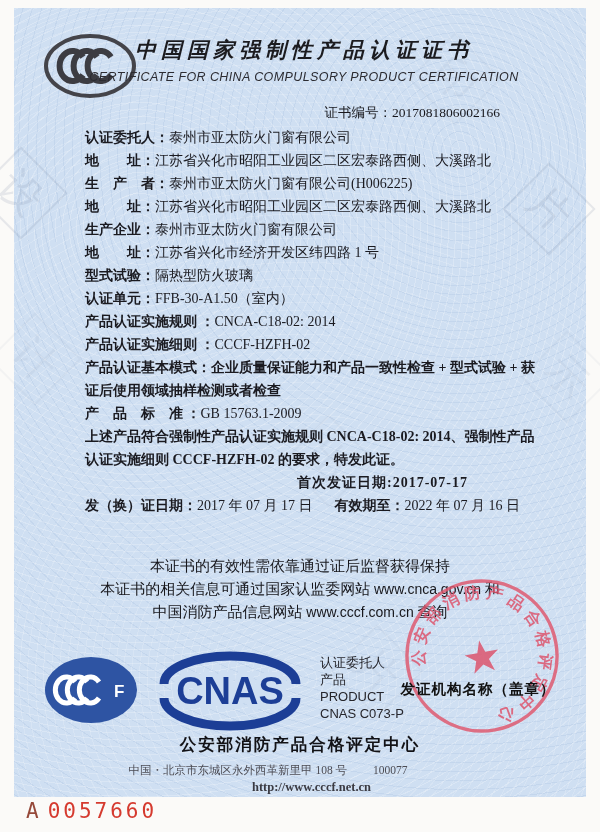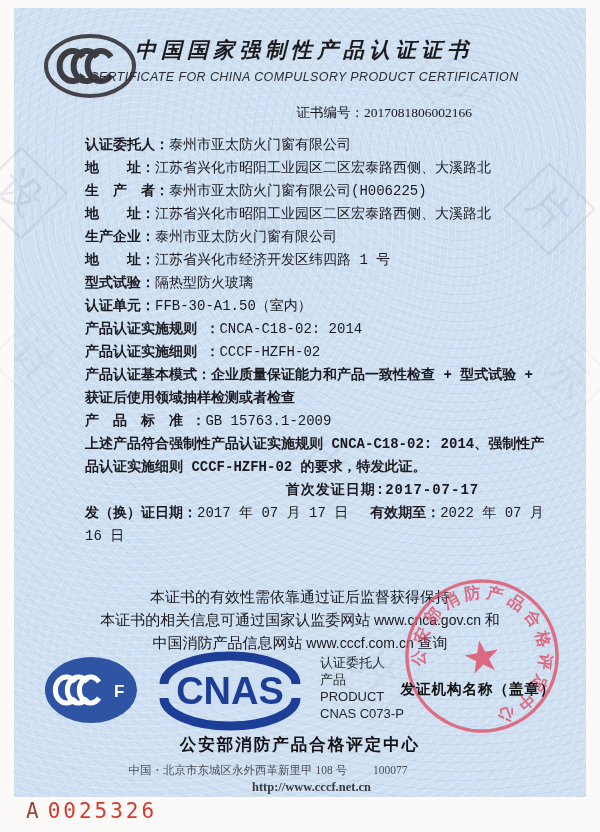--- a/index.html
+++ b/index.html
@@ -28,23 +28,23 @@
     pointer-events:none;
   }
   .wm.faint { opacity:0.18; border-color:rgba(115,130,158,0.35); }
 
   .ccc-mark { position:absolute; left:26px; top:22px; }
 
   .header { text-align:center; padding-top:28px; position:relative; left:40px; width:500px;font-style:italic; }
   .title { font-size:21px; font-weight:bold; letter-spacing:5px; color:#1b1b1f; }
   .subtitle { font-size:12.5px; margin-top:6px; letter-spacing:0.4px; color:#2c2c32;
               font-family:"Liberation Sans","DejaVu Sans",sans-serif; }
-  .certno { text-align:right; padding-right:114px; margin-top:20px; font-size:13.5px; color:#17171c; }
+  .certno { text-align:right; padding-right:86px; margin-top:20px; font-size:13.5px; color:#17171c; }
 
-  .body { margin:12px 38px 0 71px; font-size:14px; line-height:23px;font-family:Liberation Mono, monospace; }
+  .body { margin:4px 38px 0 71px; font-size:14px; line-height:23px; }
   .row { }
   .lab { font-weight:bold; }
   .val { }
   .indent { margin-left:62px; }
   .bold-val .val { font-weight:bold; }
   .statement { font-weight:bold; }
   .first-issue { font-weight:bold; margin-left:132px; letter-spacing:1px;text-align:center; }
   .issue-row { font-weight:bold; }
   .issue-row .dateval { font-weight:normal; }
   .issue-row .gap { display:inline-block; width:22px; }
@@ -185,15 +185,15 @@
     <div class="stamp-caption">发证机构名称（盖章）</div>
 
     <div class="issuer-name">公安部消防产品合格评定中心</div>
     <div class="issuer-addr">
       <span>中国・北京市东城区永外西革新里甲 108 号</span><span class="pc">100077</span>
     </div>
     <div class="issuer-web">http://www.cccf.net.cn</div>
   </div>
 
   <div class="serial">
-    <span class="pfx">A</span><span>0025326</span>
+    <span class="pfx">A</span><span>0057660</span>
   </div>
 </div>
 
 </body></html>

